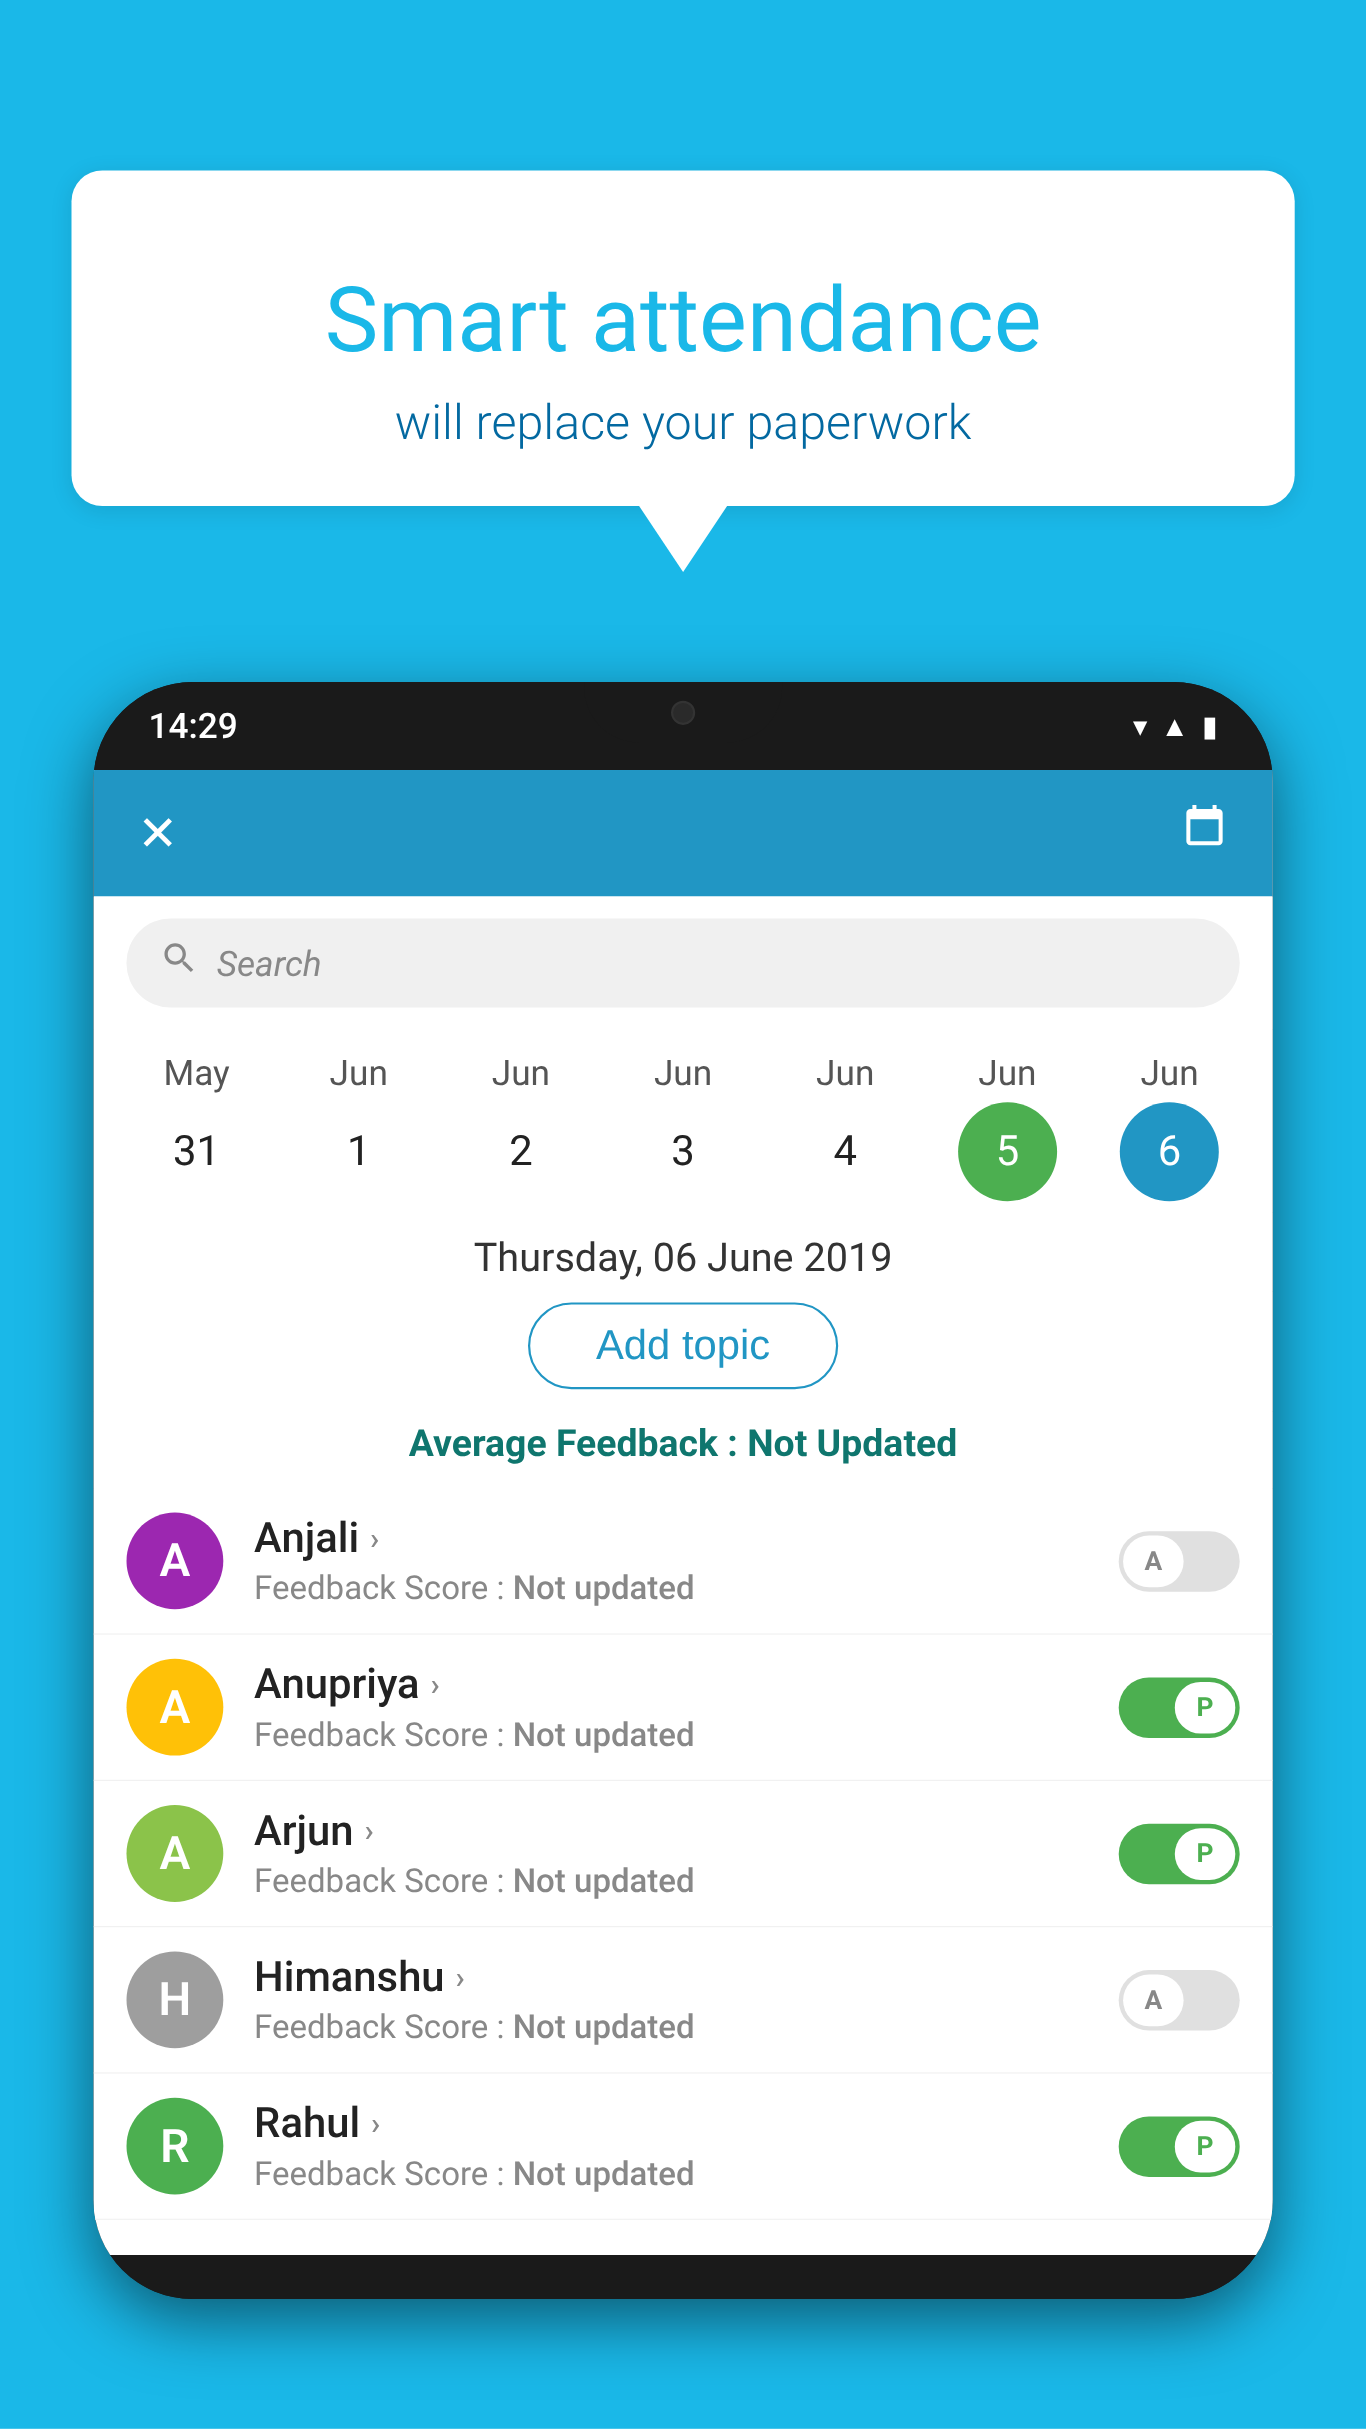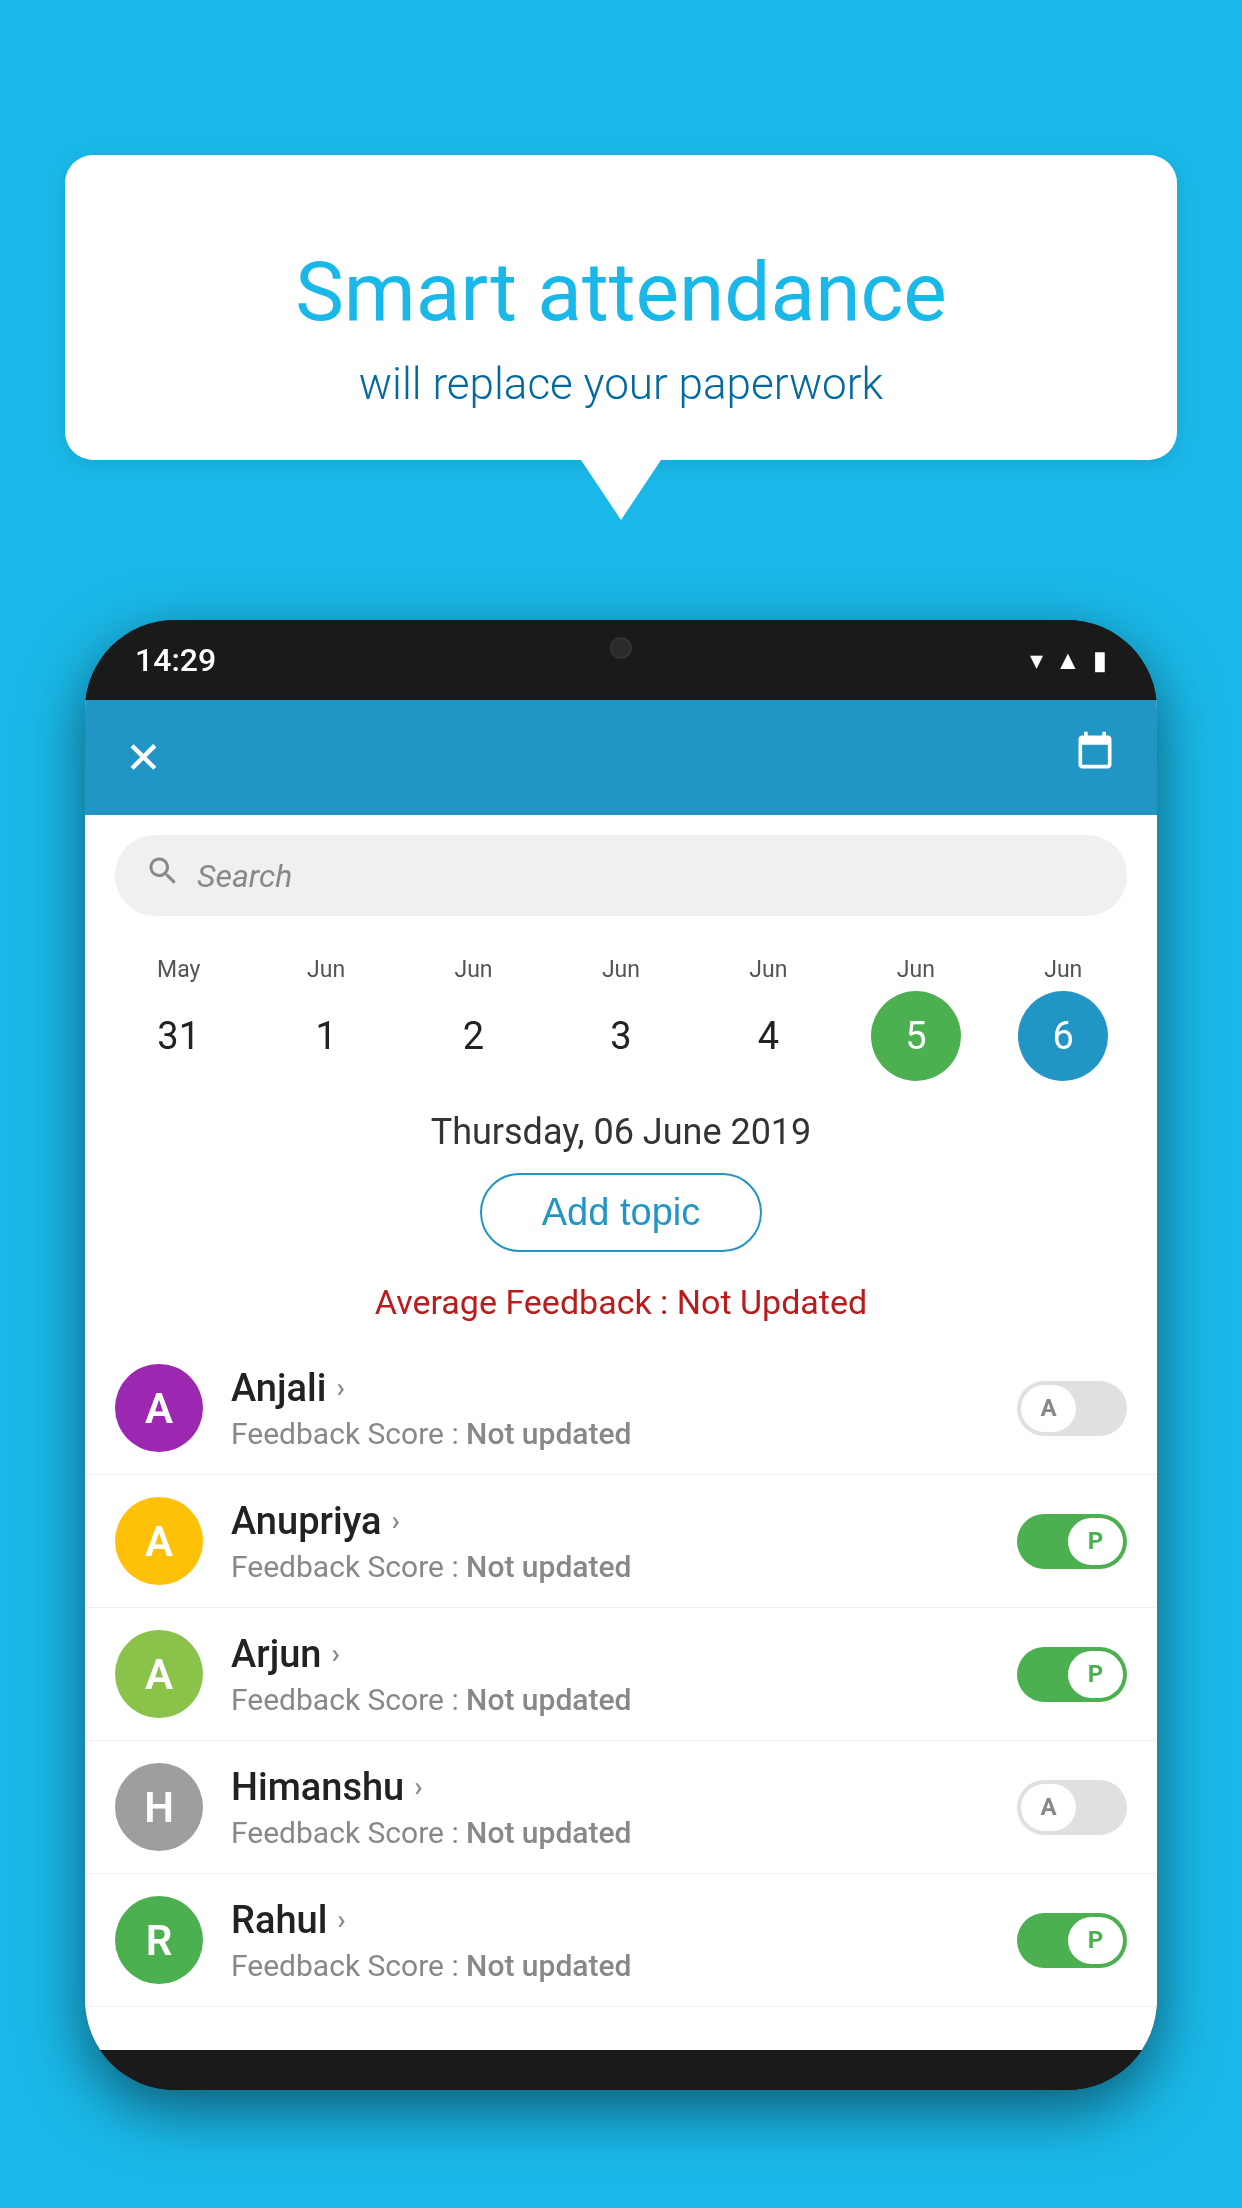--- a/index.html
+++ b/index.html
@@ -160,21 +160,21 @@
       background: white;
     }
     .cal-day {
       display: flex;
       flex-direction: column;
       align-items: center;
       gap: 8px;
       width: 130px;
     }
     .cal-month {
-      font-size: 23px;
+      font-size: 32px;
       color: #555;
       font-weight: 400;
     }
     .cal-date {
       font-size: 38px;
       font-weight: 400;
       color: #222;
       width: 90px;
       height: 90px;
       display: flex;
@@ -218,22 +218,22 @@
 
     
     .avg-feedback {
       text-align: center;
       font-size: 34px;
       color: #888;
       padding: 10px 0 20px;
       background: white;
     }
     .avg-feedback span {
-      color: #b91c1c;
-      font-weight: 400;
+      color: #0f766e;
+      font-weight: 700;
     }
 
     
     .student-list {
       background: white;
     }
     .student-item {
       display: flex;
       align-items: center;
       padding: 22px 30px;

